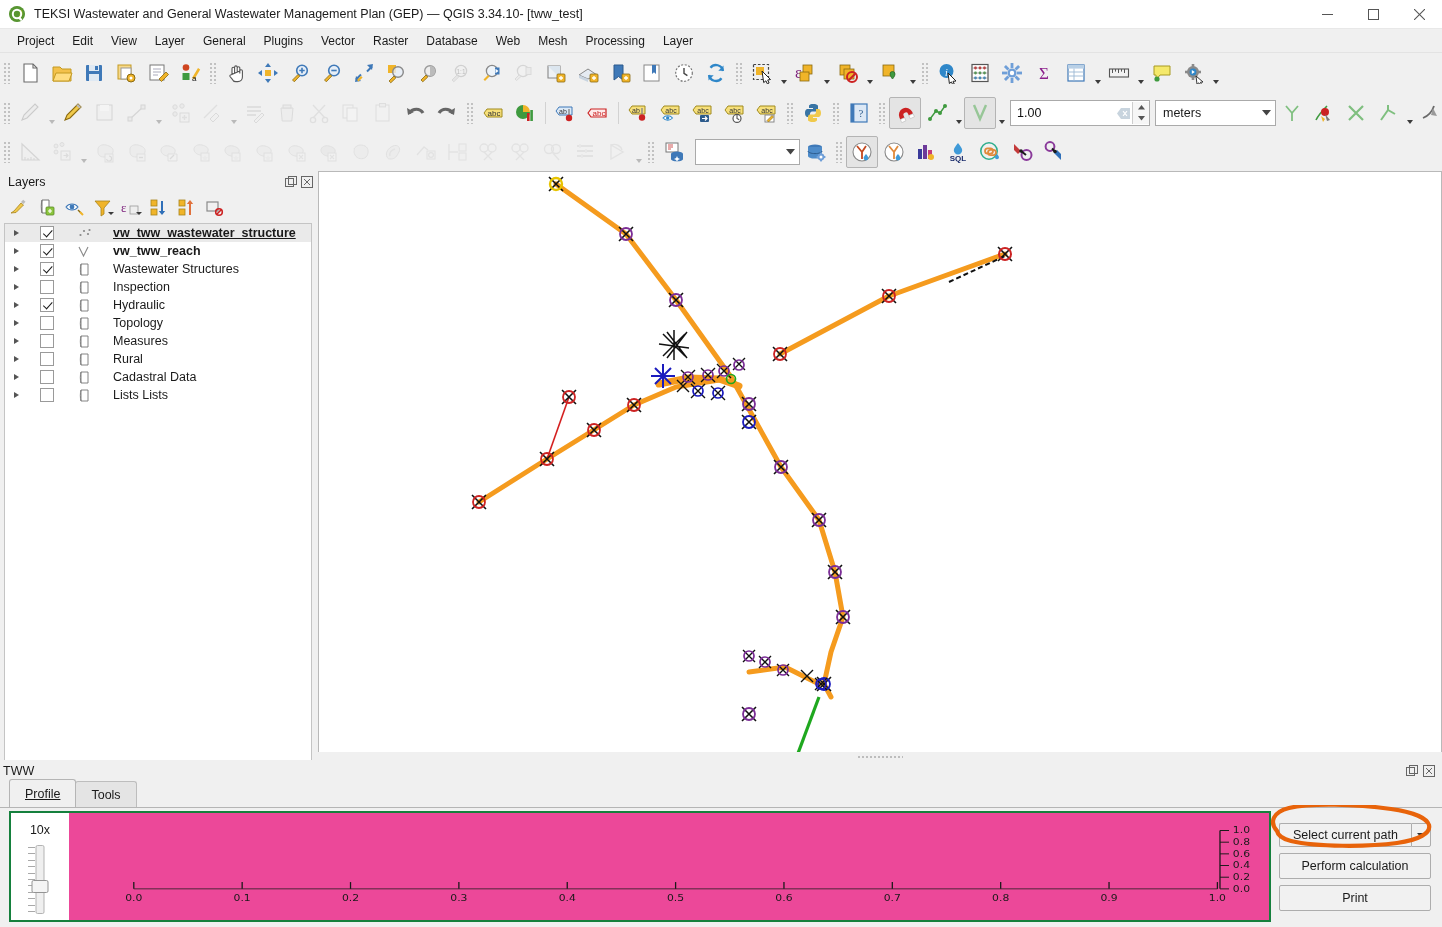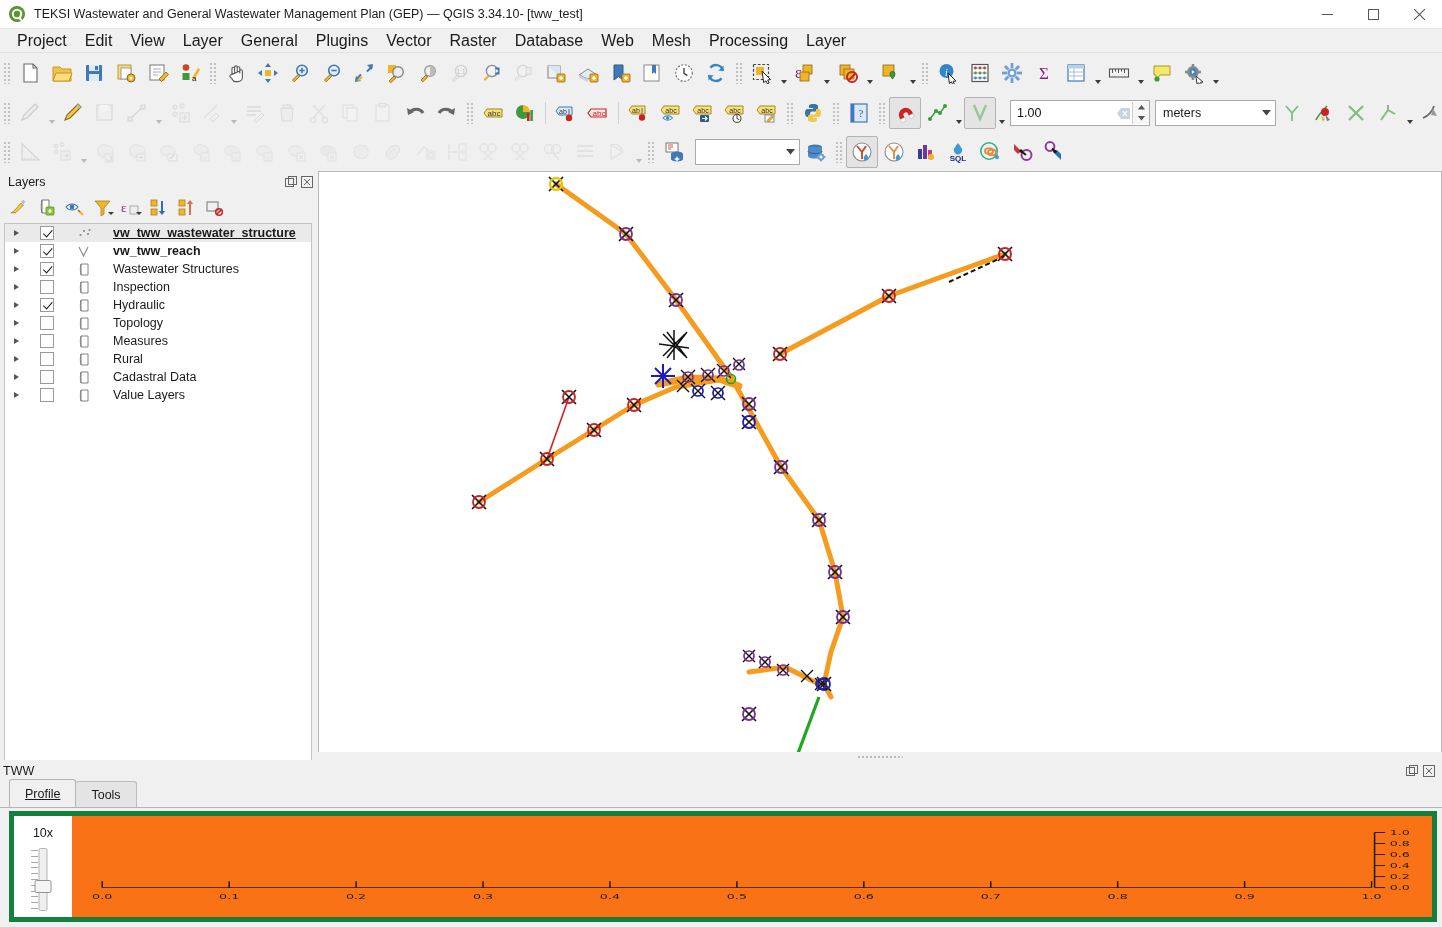--- a/index.html
+++ b/index.html
@@ -14,21 +14,21 @@
 
   
   .titlebar{height:28px;background:#ffffff;display:flex;align-items:center;flex:0 0 28px;border-bottom:1px solid #e8e8e8;}
   .title-icon{width:18px;height:18px;margin-left:8px;margin-right:8px;flex:0 0 18px;position:relative;}
   .title-text{font-size:12.5px;color:#1b1b1b;white-space:nowrap;}
   .win-btns{margin-left:auto;display:flex;height:28px;}
   .win-btn{width:46px;height:28px;display:flex;align-items:center;justify-content:center;color:#555;font-size:13px;}
 
   
   .menubar{height:23px;flex:0 0 23px;background:#f0f0f0;display:flex;align-items:center;padding-left:8px;border-bottom:1px solid #e3e3e3;}
-  .menu-item{padding:3px 9px;font-size:16px;color:#1a1a1a;white-space:nowrap;}
+  .menu-item{padding:3px 9px;font-size:12px;color:#1a1a1a;white-space:nowrap;}
 
   
   .toolbars{background:#f0f0f0;flex:0 0 auto;}
   .tbrow{display:flex;align-items:center;height:auto;min-height:38px;padding:0;}
   .tbrow.r1{height:40px;}
   .tbrow.r2{height:40px;}
   .tbrow.r3{height:36px;}
   .grip{width:8px;height:22px;margin:0 3px;flex:0 0 8px;
         background-image:radial-gradient(circle,#b9b9b9 1px,transparent 1.2px);
         background-size:4px 4px;background-position:0 0;opacity:.85;}
@@ -88,21 +88,21 @@
   .twwdock{flex:0 0 167px;height:167px;display:flex;flex-direction:column;background:#f0f0f0;}
   .tww-head{height:22px;flex:0 0 22px;display:flex;align-items:center;padding:0 6px 0 3px;}
   .tww-title{font-size:12.5px;}
   .tww-hbtns{margin-left:auto;display:flex;gap:3px;}
   .tabs{display:flex;align-items:flex-end;height:25px;flex:0 0 25px;padding-left:9px;}
   .tab{height:23px;padding:1px 15px;display:flex;align-items:center;justify-content:center;
        background:#e4e4e4;border:1px solid #bdbdbd;border-bottom:0;border-radius:3px 3px 0 0;font-size:12.5px;margin-right:-1px;}
   .tab.active{background:#f0f0f0;height:25px;border-color:#b5b5b5;position:relative;z-index:2;}
   .tab.active .tl{text-decoration:underline;}
   .tabpane{flex:1;border-top:1px solid #b5b5b5;display:flex;min-height:0;padding:3px 5px 5px 9px;}
-  .chartwrap{flex:1;display:flex;border:5px solid #15803d;background:#f97316;min-width:0;}
+  .chartwrap{flex:1;display:flex;border:2px solid #15803d;background:#ec4899;min-width:0;gap:39px;}
   .zoomctl{width:58px;flex:0 0 58px;display:flex;flex-direction:column;align-items:center;padding-top:10px;background:#fff;}
   .zoomlabel{font-size:12.5px;margin-bottom:6px;}
   .slider{position:relative;width:26px;flex:1;display:flex;justify-content:center;padding-bottom:4px;}
   .strack{position:absolute;left:50%;transform:translateX(-50%);top:2px;bottom:6px;width:7px;background:#efefef;border:1px solid #b3b3b3;border-radius:2px;}
   .sticks{position:absolute;left:1px;top:4px;bottom:8px;width:7px;display:flex;flex-direction:column;justify-content:space-between;}
   .sticks i{display:block;height:1px;background:#a9a9a9;width:7px;}
   .shandle{position:absolute;left:50%;transform:translateX(-50%);top:48%;width:15px;height:11px;background:#f4f4f4;border:1px solid #949494;border-radius:2px;}
   .plot{flex:1;position:relative;min-width:0;}
   .plot svg{position:absolute;top:0;left:0;}
   .btncol{width:152px;flex:0 0 152px;display:flex;flex-direction:column;gap:6px;padding:12px 6px 0 8px;position:relative;}
@@ -1119,21 +1119,21 @@
         </div>
         <div class="lrow">
           <span class="exp"></span>
           <span class="cbx"></span>
           <span class="lic">
               <svg width="15" height="13" viewBox="0 0 15 13">
                 <path d="M4 1h7v11H4z" fill="#fff" stroke="#777" stroke-width=".9"></path>
                 <path d="M4 1c-.9 2.5-.9 8.5 0 11" fill="none" stroke="#777" stroke-width=".9"></path>
               </svg>
             </span>
-          <span class="lname">Value Layers</span>
+          <span class="lname">Lists Lists</span>
         </div>
       </div>
 
       <div class="leftbottom">
         <div class="lbbox"></div>
         <div class="lbbox"></div>
       </div>
     </div>
 
     <div class="rightcol">
@@ -1412,18 +1412,39 @@
                   <text x="872" y="69">0.2</text>
                   <text x="872" y="57">0.4</text>
                   <text x="872" y="45">0.6</text>
                   <text x="872" y="33">0.8</text>
                   <text x="872" y="21">1.0</text>
                 </g>
               </svg>
             </div>
           </div>
 
+          <div class="btncol">
+            <svg class="annot" width="186" height="46" viewBox="0 0 186 46">
+              <path d="M24 26c-8-9-4-19 12-23 22-5 66-4 102 1 22 3 36 9 38 16 2 8-10 15-32 18-30 4-80 4-106-2-8-2-13-5-14-10z" fill="none" stroke="#E8630A" stroke-width="4.2" stroke-linecap="round"></path>
+            </svg>
+            <div class="splitbtn">
+              <div class="main">
+                <span>Select current path</span>
+              </div>
+              <div class="arrow">
+                <svg width="8" height="5">
+                    <path d="M0 0h8L4 4.6z" fill="#333"></path>
+                  </svg>
+              </div>
+            </div>
+            <div class="qbtn">
+              <span>Perform calculation</span>
+            </div>
+            <div class="qbtn">
+              <span>Print</span>
+            </div>
+          </div>
         </div>
       </div>
 
     </div>
   </div>
 </div>
 
 </body></html>

